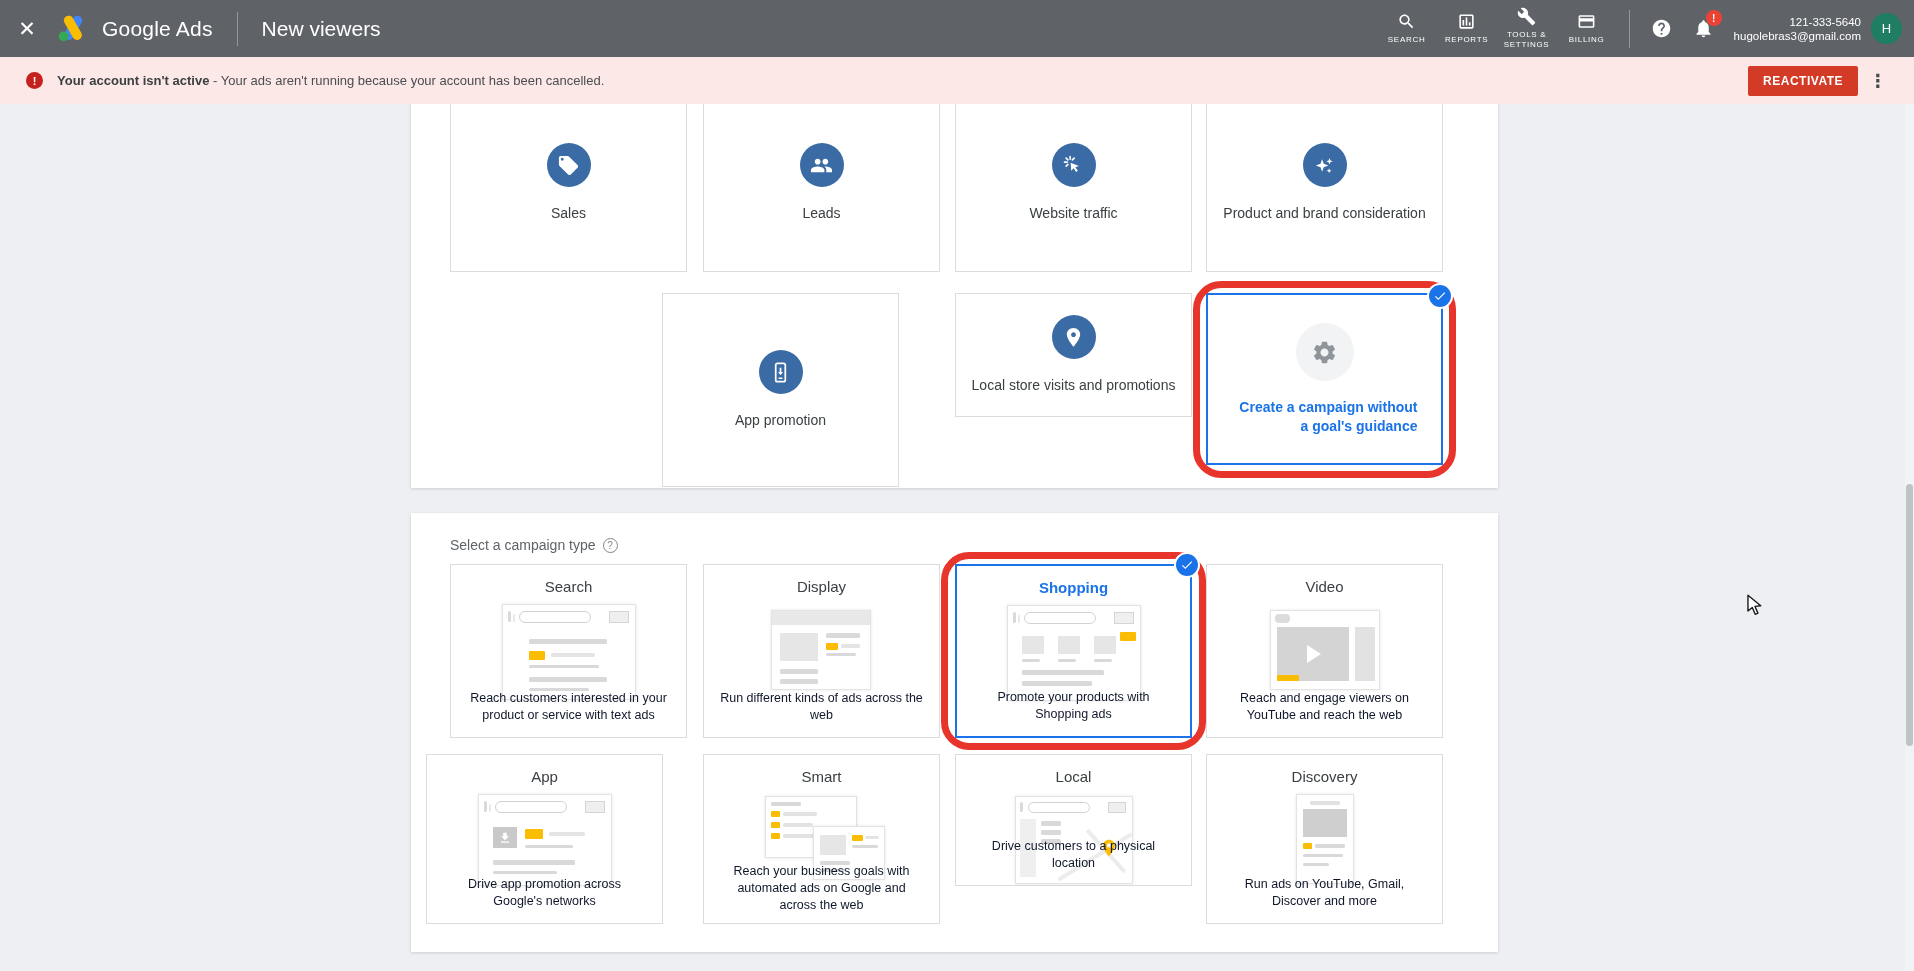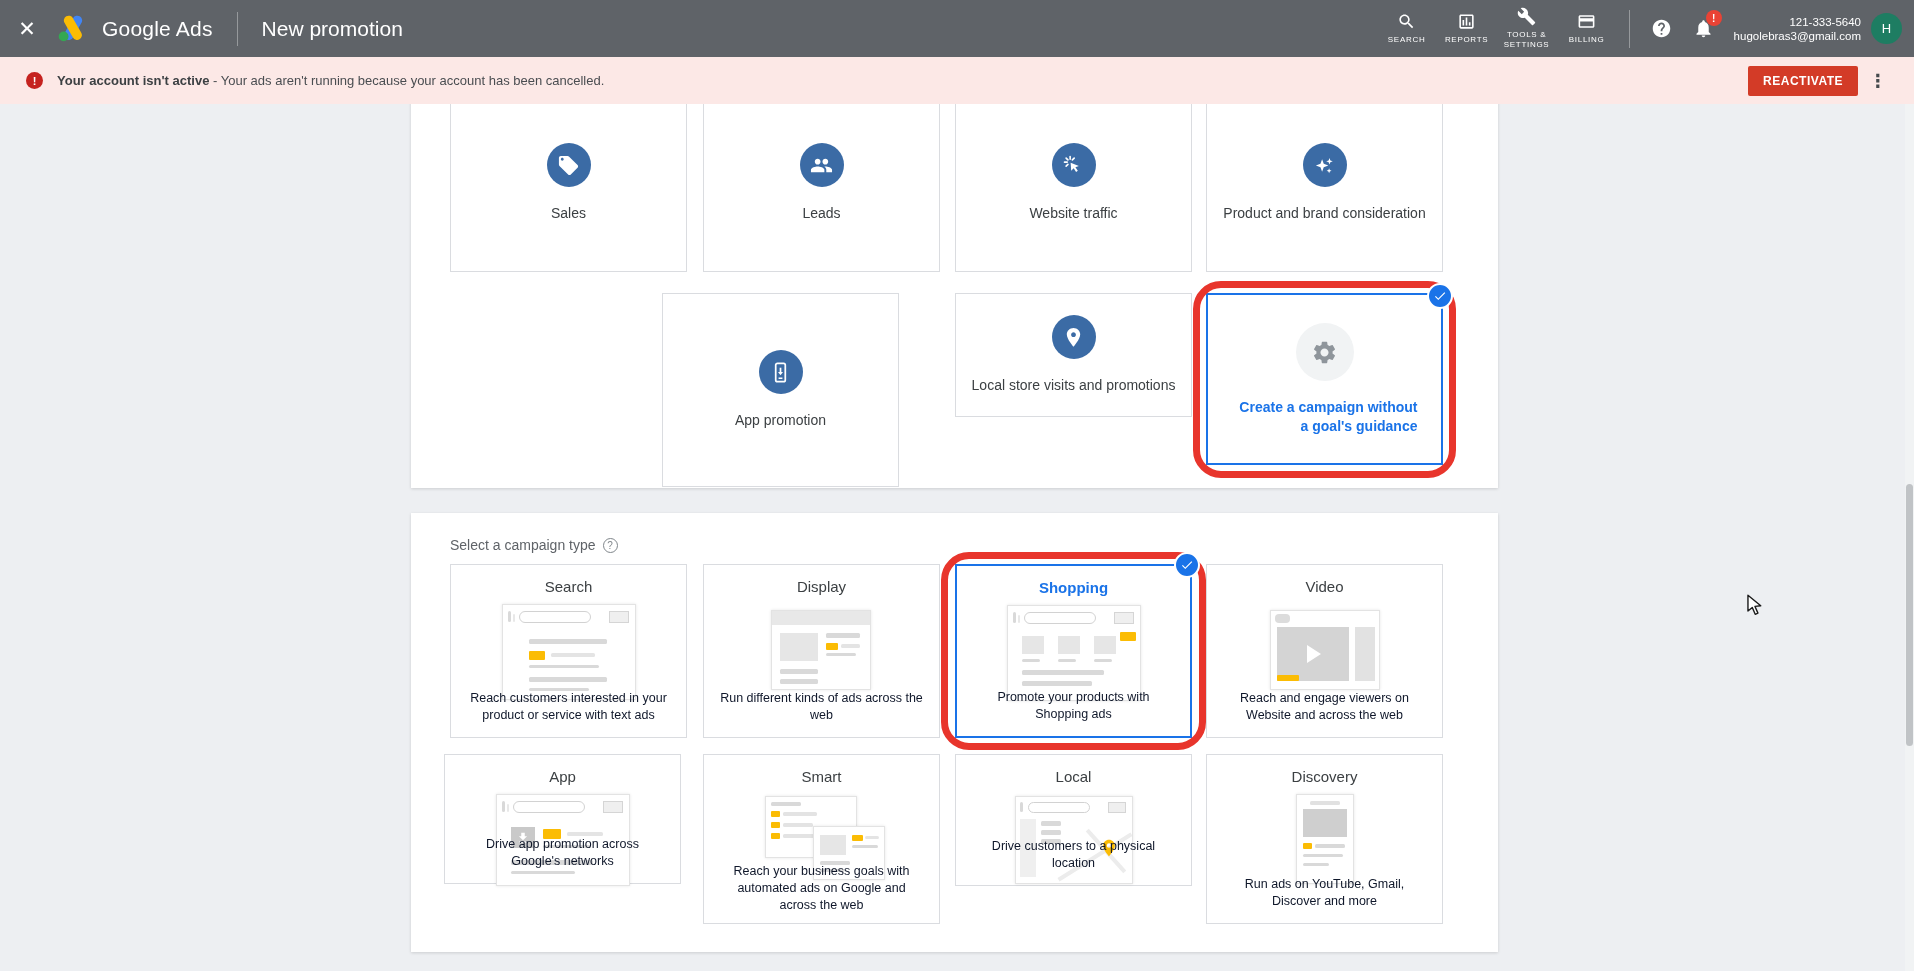--- a/index.html
+++ b/index.html
@@ -91,21 +91,21 @@
 
   <header class="topbar">
     <div class="close-btn">✕</div>
     <svg class="logo" viewBox="0 0 34 28">
       <rect x="12.2" y="-0.5" width="9.6" height="26.5" rx="4.8" transform="rotate(30 17 13)" fill="#4285F4"></rect>
       <rect x="12.2" y="-0.5" width="9.6" height="26.5" rx="4.8" transform="rotate(-30 17 13)" fill="#FBBC04"></rect>
       <circle cx="7.6" cy="21.4" r="4.9" fill="#34A853"></circle>
     </svg>
     <div class="product-name">Google Ads</div>
     <div class="tb-divider"></div>
-    <div class="page-title">New promotion</div>
+    <div class="page-title">New viewers</div>
 
     <div class="tb-right">
       <div class="tb-item">
         <svg viewBox="0 0 24 24">
             <path fill="#fff" d="M15.5 14h-.79l-.28-.27C15.41 12.59 16 11.11 16 9.5 16 5.91 13.09 3 9.5 3S3 5.91 3 9.5 5.91 16 9.5 16c1.61 0 3.09-.59 4.23-1.57l.27.28v.79l5 4.99L20.49 19l-4.99-5zm-6 0C7.01 14 5 11.99 5 9.5S7.01 5 9.5 5 14 7.01 14 9.5 11.99 14 9.5 14z"></path>
           </svg>
         <span class="tb-label">SEARCH</span>
       </div>
       <div class="tb-item">
         <svg viewBox="0 0 24 24">
@@ -300,24 +300,24 @@
     <div class="type-title">Video</div>
     <div class="thumb">
       <div class="w" style="left:12px;top:6px;width:110px;height:80px">
         <div class="g" style="left:4px;top:3px;width:15px;height:9px;border-radius:4px;background:#dcdcdc"></div>
         <div class="g" style="left:6px;top:16px;width:72px;height:54px;background:#d4d4d4"></div>
         <div class="tri" style="left:36px;top:34px"></div>
         <div class="y" style="left:6px;top:64px;width:22px;height:6px"></div>
         <div class="g" style="left:84px;top:16px;width:20px;height:54px;background:#e2e2e2"></div>
       </div>
     </div>
-    <div class="type-desc">Reach and engage viewers on Website and across the web</div>
-  </div>
-
-  <div class="card type-card" style="left:444px;top:754px;height:130px">
+    <div class="type-desc">Reach and engage viewers on YouTube and reach the web</div>
+  </div>
+
+  <div class="card type-card" style="left:426px;top:754px;height:170px">
     <div class="type-title">App</div>
     <div class="thumb" style="height:92px">
       <div class="w" style="left:0;top:0;width:134px;height:92px">
         <div class="b" style="left:5px;top:6px;width:3px;height:11px"></div>
         <div class="b" style="left:10px;top:9px;width:2px;height:8px;opacity:.6"></div>
         <div class="inp" style="left:16px;top:6px;width:72px;height:12px"></div>
         <div class="btng" style="left:106px;top:6px;width:20px;height:12px"></div>
         <div class="g" style="left:14px;top:32px;width:24px;height:21px;background:#c9c9c9"></div>
         <svg style="position:absolute;left:19px;top:36px" width="14" height="14" viewBox="0 0 24 24">
             <path fill="#fff" d="M19 9h-4V3H9v6H5l7 7 7-7zM5 18v2h14v-2H5z"></path>

